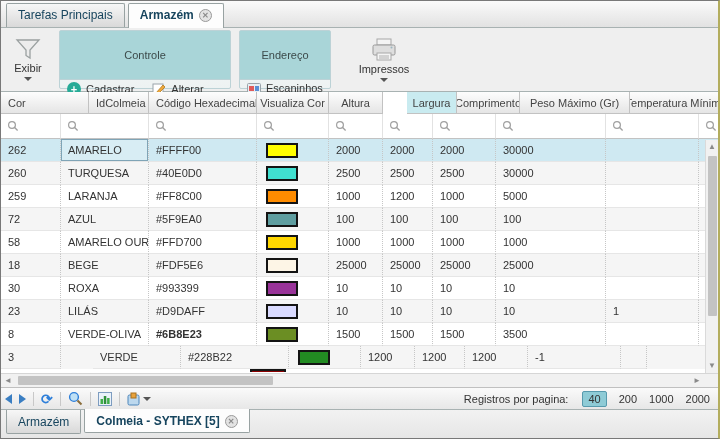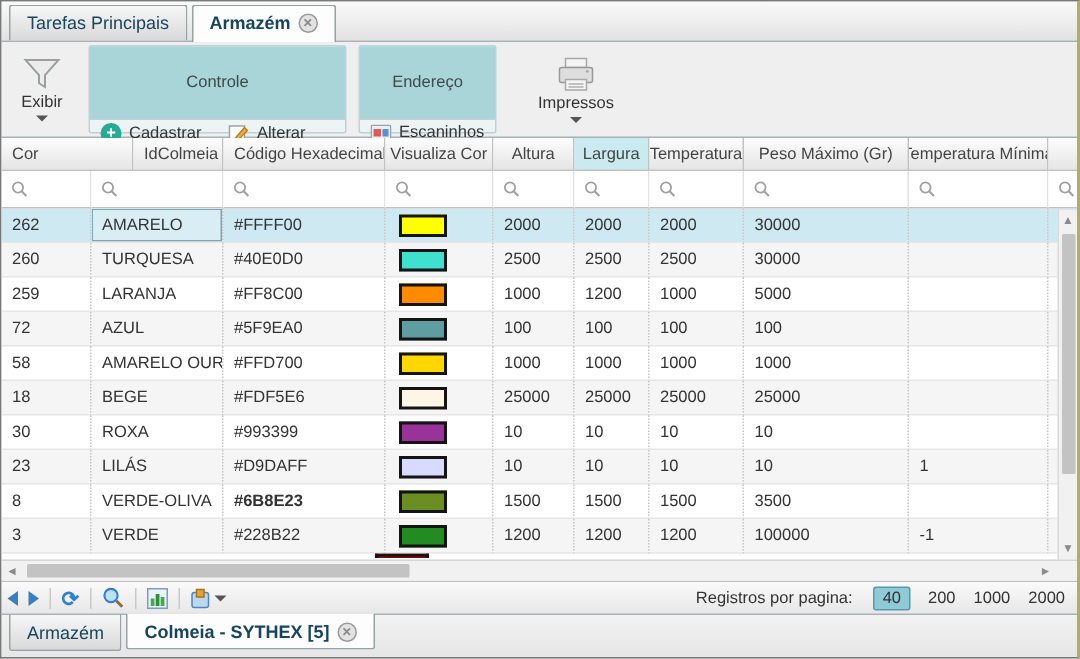--- a/index.html
+++ b/index.html
@@ -189,22 +189,22 @@
     </div>
   </div>
 
   <div class="gridwrap">
     <div class="grow" id="grid-header">
         <div class="hcell left" style="width: 88px;">Cor</div>
         <div class="hcell left" style="width: 60px;">IdColmeia</div>
         <div class="hcell left" style="width: 108px;">Código Hexadecimal</div>
         <div class="hcell" style="width: 72px;">Visualiza Cor</div>
         <div class="hcell" style="width: 54px;">Altura</div>
-        <div class="hcell hl" style="width: 50px;">Largura</div>
-        <div class="hcell" style="width: 63px;">Temperatura</div>
+        <div class="hcell hl" style="width: 50px; margin-left: 24px;">Largura</div>
+        <div class="hcell" style="width: 63px;">Comprimento</div>
         <div class="hcell" style="width: 110px;">Peso Máximo (Gr)</div>
         <div class="hcell" style="width: 93px;">Temperatura Mínima</div>
         <div class="hcell" style="width: 26px;"></div>
       </div>
     <div class="grow" id="grid-filter">
         <div class="fcell" style="width: 60px;">
           <span>
             <svg width="12" height="12" viewBox="0 0 12 12">
               <circle cx="5" cy="5" r="3.4" fill="none" stroke="#a0a0a0" stroke-width="1.2"></circle>
               <line x1="7.6" y1="7.6" x2="10.6" y2="10.6" stroke="#a0a0a0" stroke-width="1.4"></line>
@@ -406,29 +406,28 @@
           </div>
           <div class="dcell c-altura" style="width: 54px;">1500</div>
           <div class="dcell c-largura" style="width: 50px;">1500</div>
           <div class="dcell c-comprimento" style="width: 63px;">1500</div>
           <div class="dcell c-peso" style="width: 110px;">3500</div>
           <div class="dcell c-temp" style="width: 93px;"></div>
           <div class="dcell c-stub" style="width: 26px;"></div>
         </div>
         <div class="grow drow alt">
           <div class="dcell c-id" style="width: 60px;">3</div>
-          <div class="dcell c-cor" style="width: 88px;">VERDE</div>
+          <div class="dcell c-cor" style="width: 88px; margin-left: 32px;">VERDE</div>
           <div class="dcell c-hex" style="width: 108px;">#228B22</div>
           <div class="dcell c-swatch" style="width: 72px;">
             <div class="swatch" style="background: rgb(34, 139, 34);"></div>
           </div>
           <div class="dcell c-altura" style="width: 54px;">1200</div>
           <div class="dcell c-largura" style="width: 50px;">1200</div>
           <div class="dcell c-comprimento" style="width: 63px;">1200</div>
-          <div class="dcell c-peso" style="width: 110px;">100000</div>
           <div class="dcell c-temp" style="width: 93px;">-1</div>
           <div class="dcell c-stub" style="width: 26px;"></div>
         </div>
       </div>
     <div class="partialrow">
       <div style="width:249px;"></div>
       <div id="partial-swatch" style="width: 36px; border-top: 2px solid rgb(20, 20, 20); border-right: 2px solid rgb(20, 20, 20); border-left: 2px solid rgb(20, 20, 20); border-image: initial; border-bottom: none; height: 3px; background: rgb(139, 0, 0);"></div>
     </div>
 
     <div class="vscroll">

